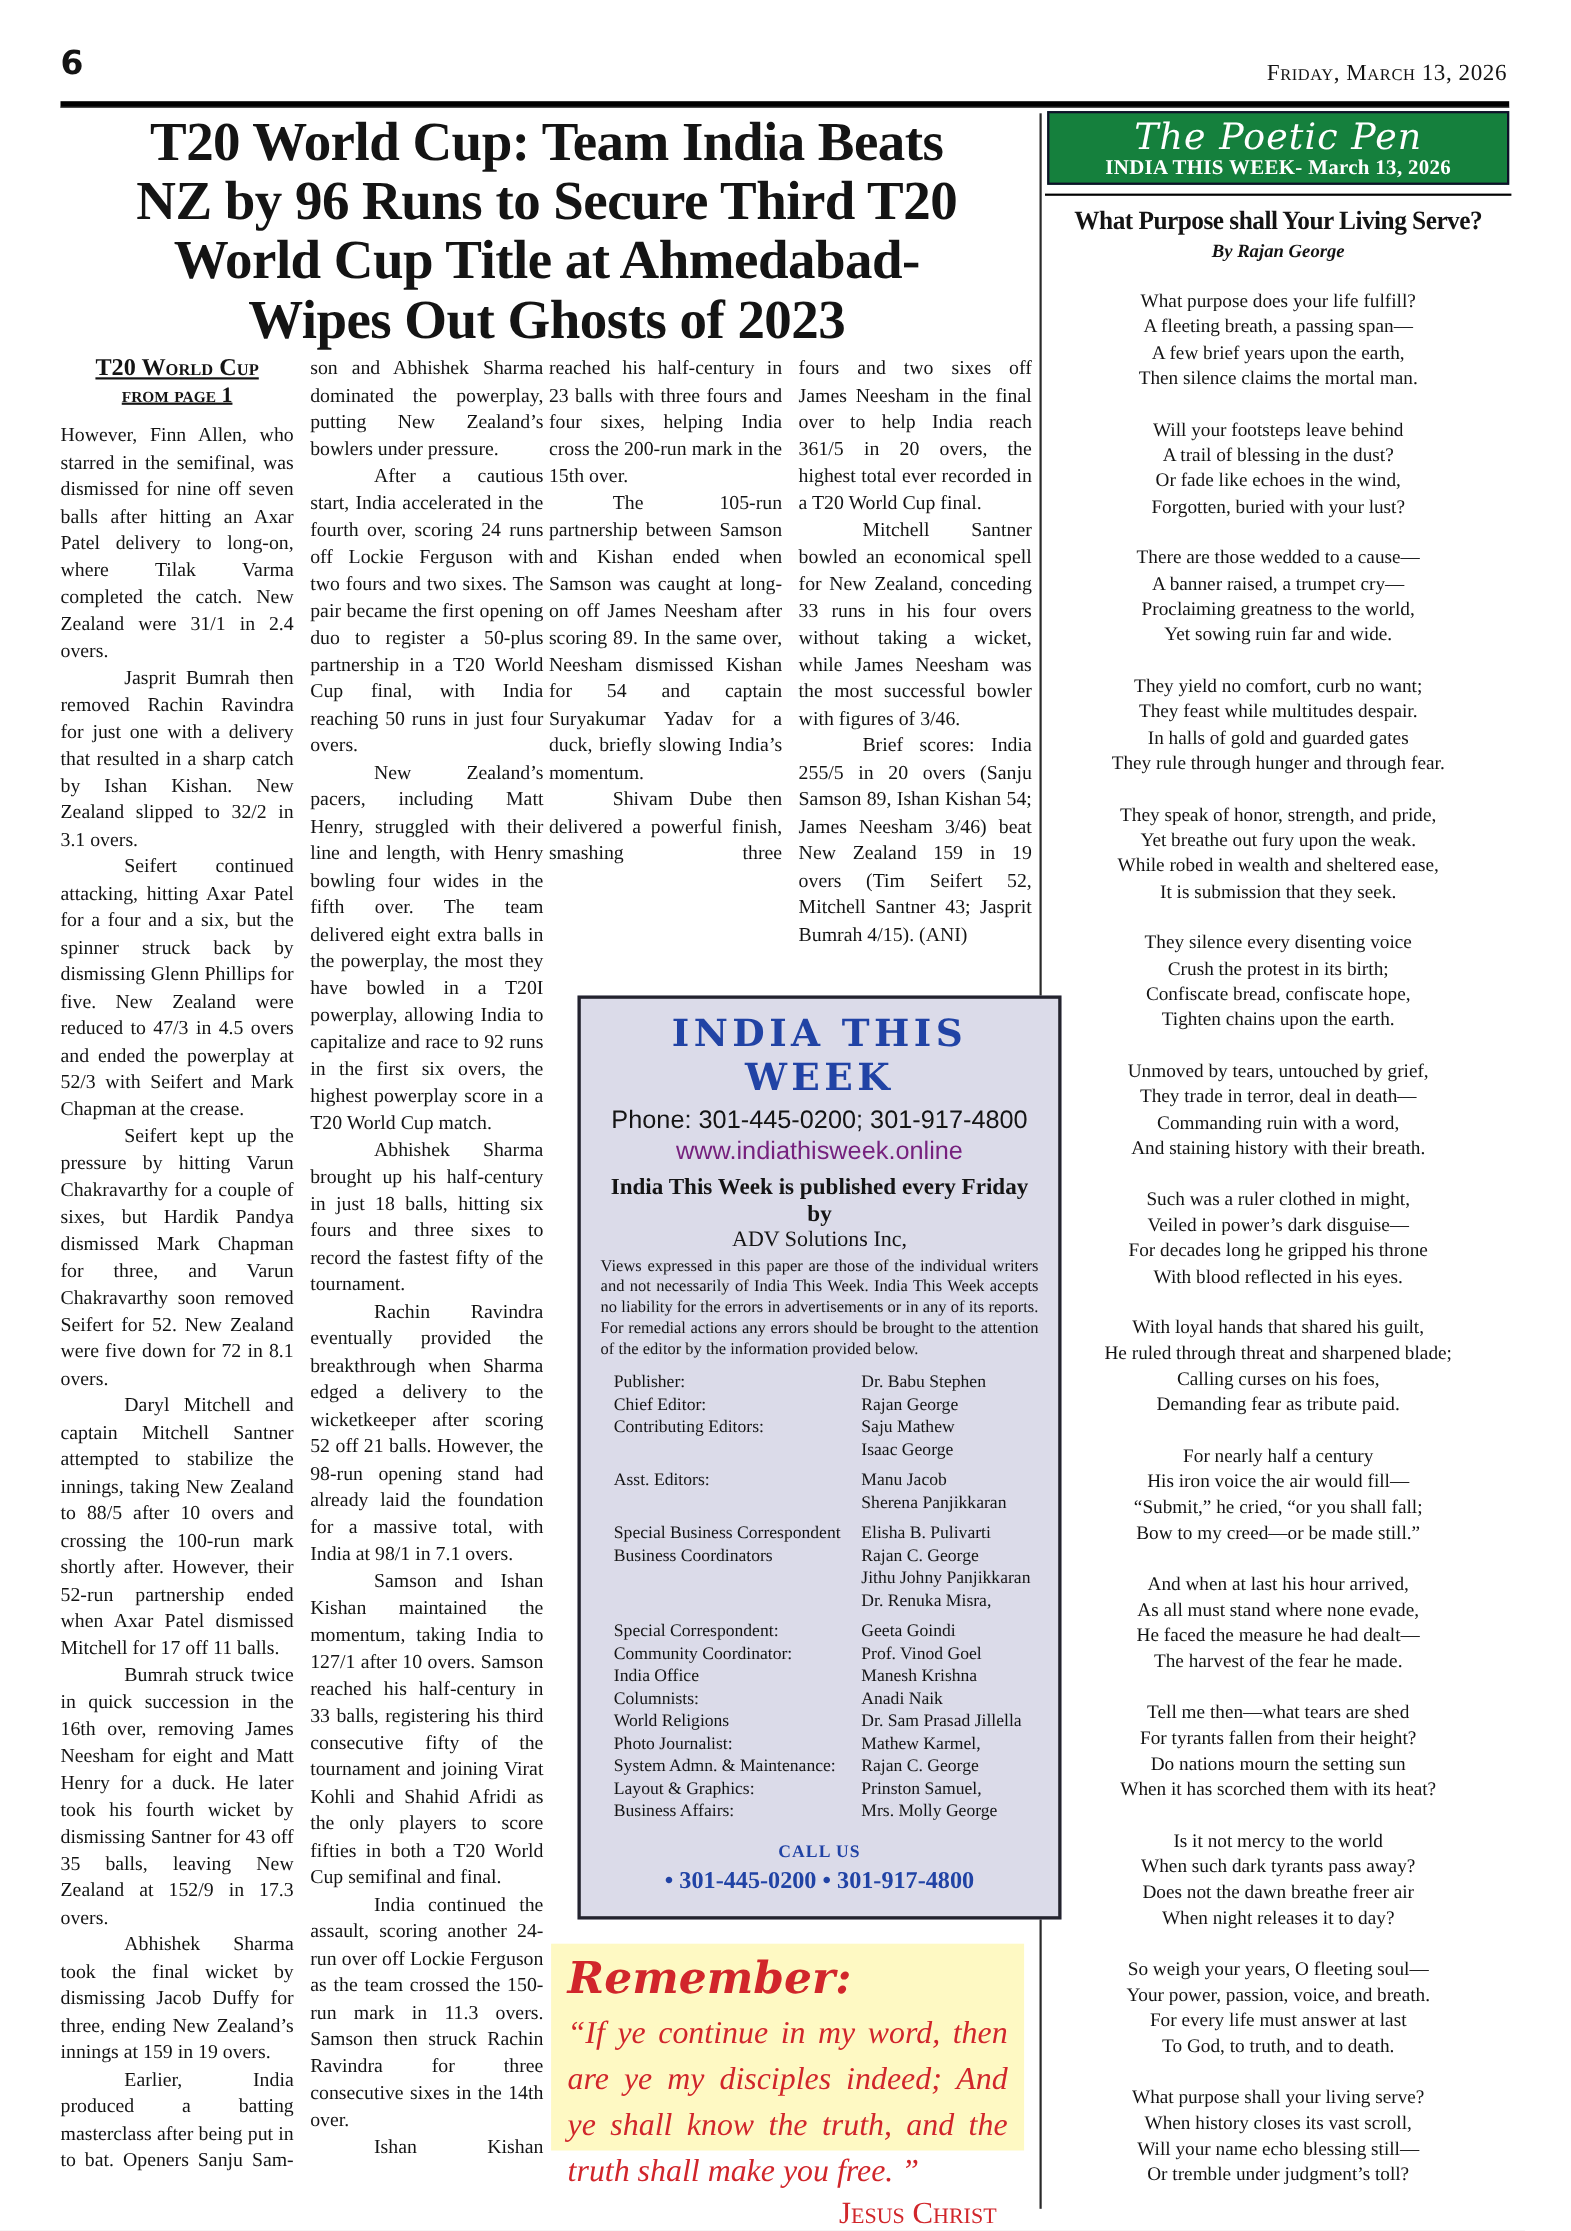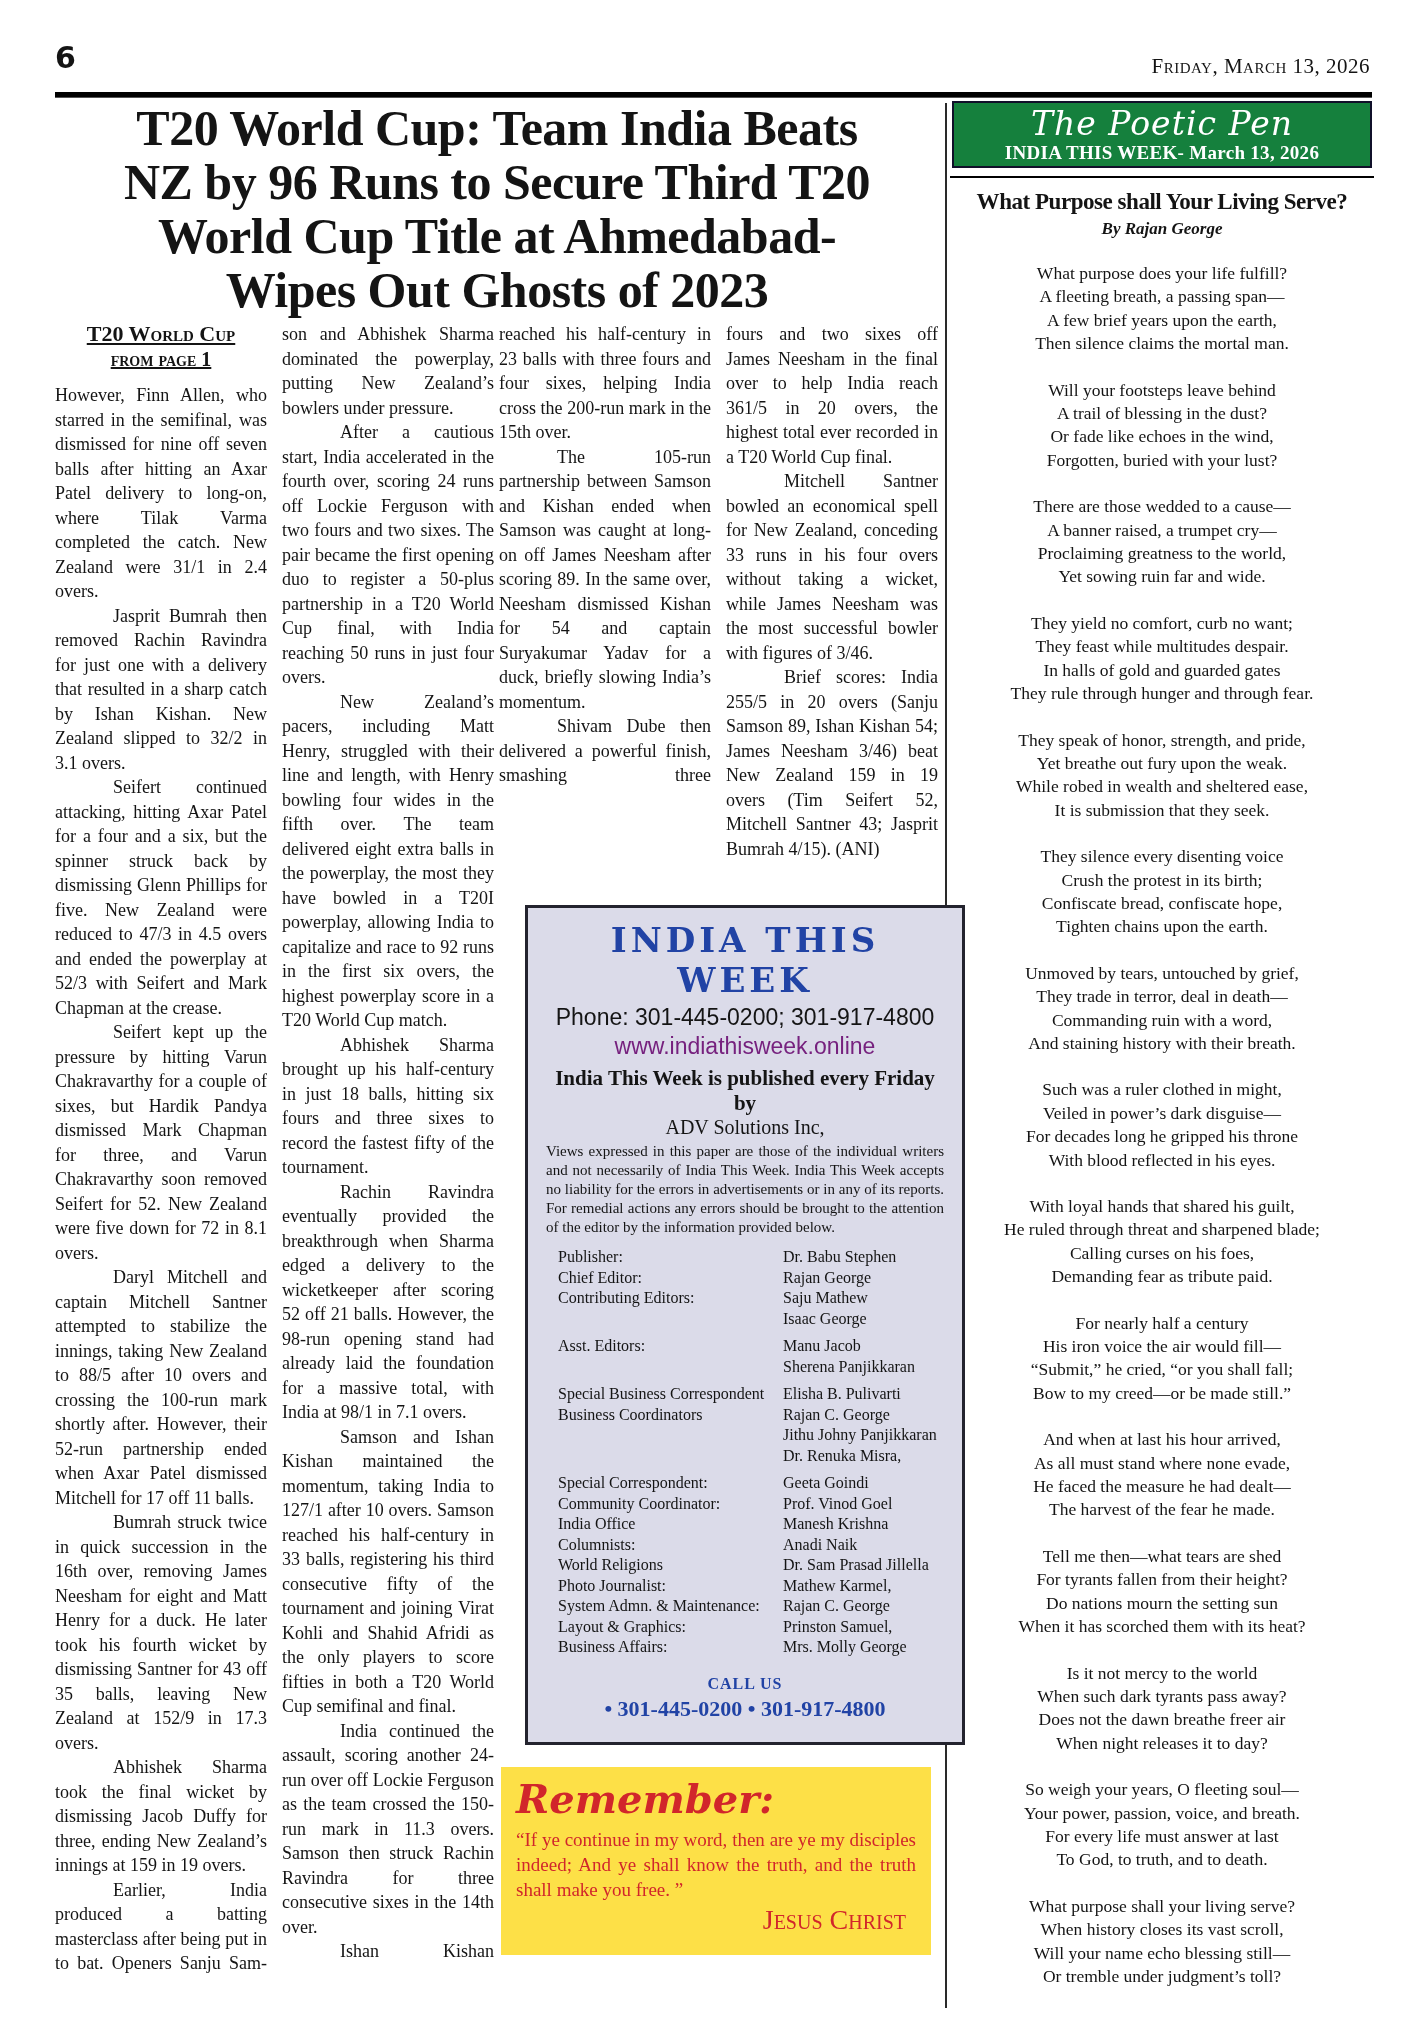--- a/index.html
+++ b/index.html
@@ -65,25 +65,25 @@
   .mb-staff { margin-top:10px; text-align:left; font-size:16px; line-height:20.5px; }
   .staff-row { display:flex; }
   .staff-row.gap { margin-top:7px; }
   .staff-label { flex:none; width:225px; padding-left:12px; }
   .staff-value { flex:1; }
   .mb-callus  { color:#2143a5; font-weight:bold; font-size:16px; margin-top:17px; letter-spacing:1px; }
   .mb-callnum { color:#2143a5; font-weight:bold; font-size:22px; margin-top:3px; }
   
   .remember {
     position:absolute; left:501px; top:1767px; width:430px; height:188px;
-    box-sizing:border-box; background:#fde047; color:#d1262b;
+    box-sizing:border-box; background:#fef9c3; color:#d1262b;
     padding:8px 15px 0 15px;
   }
   .rem-head { font-weight:bold; font-style:italic; font-size:40px; font-family:"DejaVu Serif", serif; }
-  .rem-quote { font-size:19px; line-height:25px; text-align:justify; margin-top:5px; }
+  .rem-quote { font-style:italic; font-size:29px; line-height:42px; text-align:justify; margin-top:5px; }
   .rem-attr { text-align:right; font-variant:small-caps; font-size:28px; margin-top:2px; padding-right:10px; }
   
   .sidebar { position:absolute; left:950px; top:100px; width:424px; }
   .pp-box {
     box-sizing:border-box; width:420px; height:67px; margin:1px auto;
     background:#15803d; border:2px solid #10102a; color:#ffffff;
     display:flex; flex-direction:column; justify-content:center; text-align:center;
   }
   .pp-title { font-family:"DejaVu Serif", serif; font-style:italic; font-size:33px; line-height:36px; letter-spacing:1px; }
   .pp-sub { font-weight:bold; font-size:19px; line-height:21px; letter-spacing:0.3px; }

